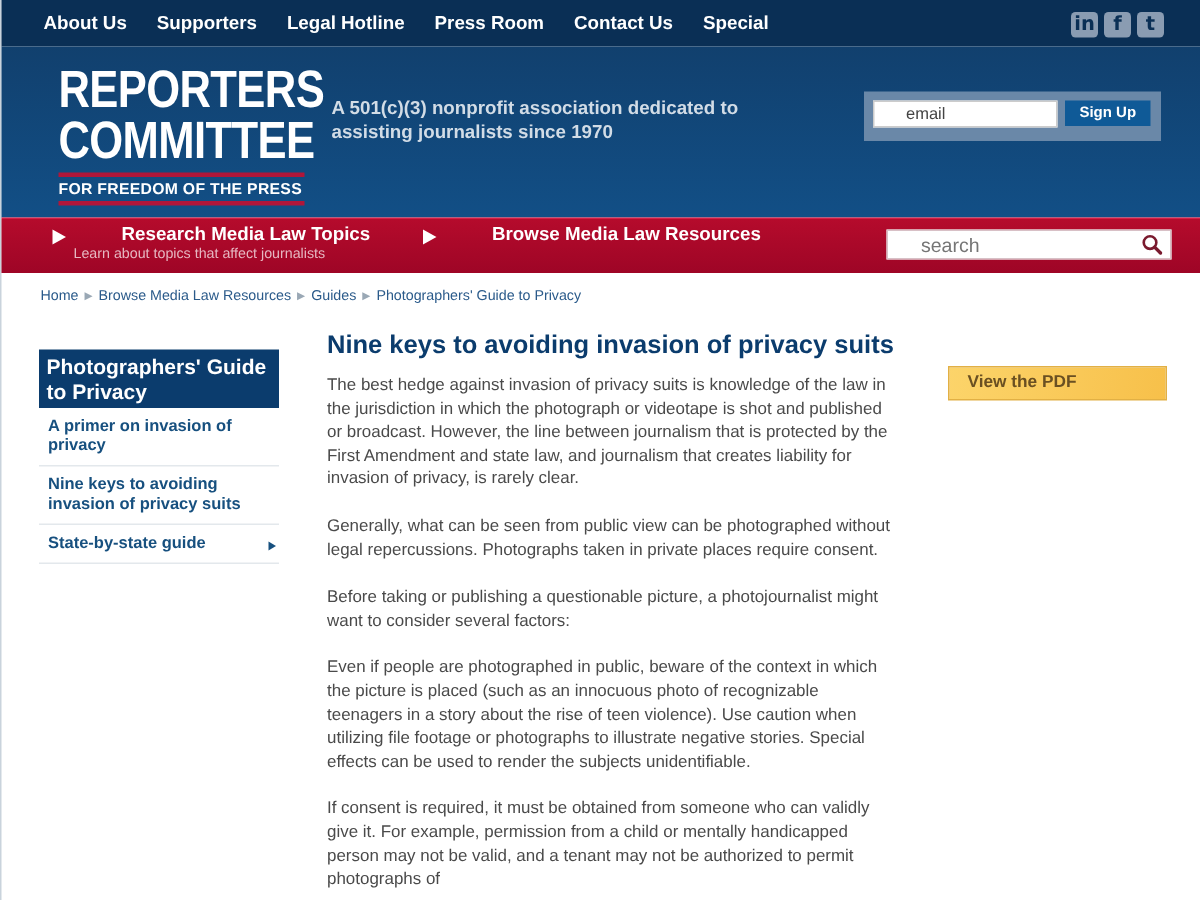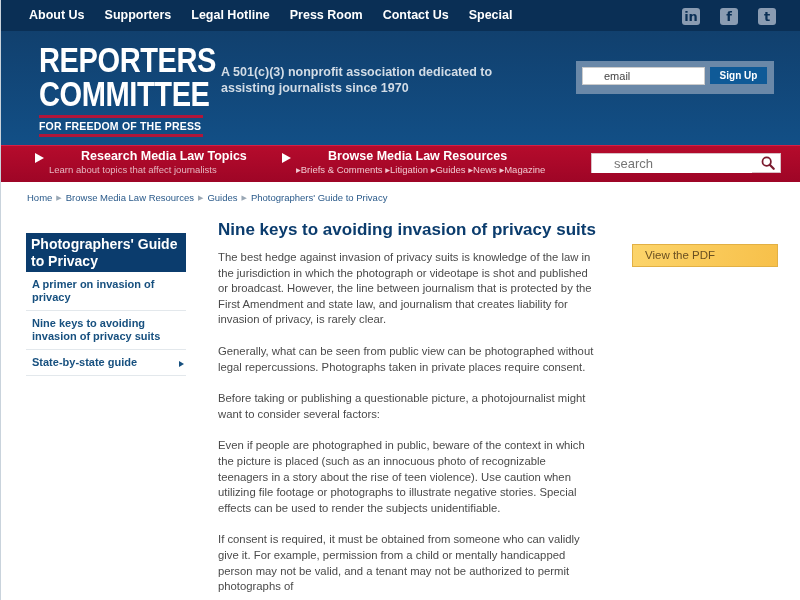--- a/index.html
+++ b/index.html
@@ -3,21 +3,21 @@
 <meta charset="utf-8">
 <style>
   * { box-sizing: border-box; margin: 0; padding: 0; }
   html, body { width: 800px; height: 600px; overflow: hidden; background: #ffffff; font-family: "Liberation Sans", sans-serif; }
   .page { position: relative; width: 800px; height: 600px; border-left: 1px solid #c9d3dc; }
 
   
   .topnav { position: absolute; left: 0; top: 0; width: 800px; height: 31px; background: #0a2f55; }
   .topnav .links { position: absolute; left: 28px; top: 8px; display: flex; }
   .topnav .links a { color: #ffffff; font-weight: bold; font-size: 12.5px; text-decoration: none; margin-right: 20px; white-space: nowrap; }
-  .social { position: absolute; right: 25px; top: 8px; display: flex; gap: 20px; }
+  .social { position: absolute; right: 25px; top: 8px; display: flex; gap: 4px; }
   .social span { width: 18px; height: 17px; background: #8a9cb2; border-radius: 3px; color: #0a2f55; font-weight: bold; font-size: 13px; line-height: 17px; text-align: center; font-family: "DejaVu Sans", sans-serif; }
 
   
   .header { position: absolute; left: 0; top: 31px; width: 800px; height: 114px; background: linear-gradient(#11406e, #124f86); }
   .logo { position: absolute; left: 38px; top: 12px; width: 166px; }
   .logo .big { color: #ffffff; font-weight: bold; font-size: 35px; line-height: 34px; letter-spacing: -0.5px; transform: scaleX(0.83); transform-origin: left; white-space: nowrap; font-family: "Liberation Sans", sans-serif; }
   .logo .bar { height: 3px; background: #b0163a; width: 164px; margin-top: 4px; }
   .logo .sub { color: #ffffff; font-weight: bold; font-size: 10.5px; letter-spacing: 0.2px; margin-top: 2px; white-space: nowrap; }
   .tagline { position: absolute; left: 220px; top: 33px; width: 280px; color: #d2dce6; font-weight: bold; font-size: 12.5px; line-height: 16px; }
   .signup { position: absolute; left: 575px; top: 30px; width: 198px; height: 33px; background: #6a88a8; padding: 6px; display: flex; gap: 5px; }
@@ -45,21 +45,21 @@
   .sidebar .item { border-bottom: 1px solid #e3e8ec; color: #17507f; font-weight: bold; font-size: 11px; line-height: 13px; padding: 6px 6px 6px 6px; position: relative; }
   .sidebar .item .tri { position: absolute; right: 2px; top: 11px; width: 0; height: 0; border-top: 3px solid transparent; border-bottom: 3px solid transparent; border-left: 5px solid #17507f; }
 
   
   .main { position: absolute; left: 217px; top: 219px; width: 378px; }
   .main h1 { color: #0b3c6d; font-size: 17px; line-height: 21px; font-weight: bold; }
   .main p { color: #4a4a4a; font-size: 11.3px; line-height: 15.6px; margin-top: 16px; }
   .main p.first { margin-top: 10px; }
 
   
-  .pdf { position: absolute; left: 631px; top: 244px; width: 146px; height: 23px; background: linear-gradient(100deg, #fcd46a, #f7c04a); border: 1px solid #e2b044; color: #6a5022; font-weight: normal; font-size: 11.5px; line-height: 21px; padding-left: 12px; }
+  .pdf { position: absolute; left: 631px; top: 244px; width: 146px; height: 23px; background: linear-gradient(100deg, #fcd46a, #f7c04a); border: 1px solid #e2b044; color: #6a5022; font-weight: bold; font-size: 11.5px; line-height: 21px; padding-left: 12px; }
 </style>
 </head>
 <body>
 
 <div class="page">
 
   <div class="topnav">
     <div class="links">
       <a href="#">About Us</a>
       <a href="#">Supporters</a>
@@ -92,27 +92,20 @@
 
   <div class="redbar">
     <div class="rb-item" style="left:34px">
       <span class="arrow"></span>
       <div class="title">Research Media Law Topics</div>
       <div class="desc">Learn about topics that affect journalists</div>
     </div>
     <div class="rb-item" style="left:281px">
       <span class="arrow"></span>
       <div class="title">Browse Media Law Resources</div>
-      <div class="sublinks">
-        <span>▸</span><span>Briefs &amp; Comments</span>
-        <span>▸</span><span>Litigation</span>
-        <span>▸</span><span>Guides</span>
-        <span>▸</span><span>News</span>
-        <span>▸</span><span>Magazine</span>
-      </div>
     </div>
     <div class="search">
       <input type="text" placeholder="search" style="">
       <svg class="mag" viewBox="0 0 16 16">
         <circle cx="6.5" cy="6.5" r="4.8" fill="none" stroke="#7a1a2e" stroke-width="2"></circle>
         <line x1="10" y1="10" x2="14.5" y2="14.5" stroke="#7a1a2e" stroke-width="2.6" stroke-linecap="round"></line>
       </svg>
     </div>
   </div>
 

